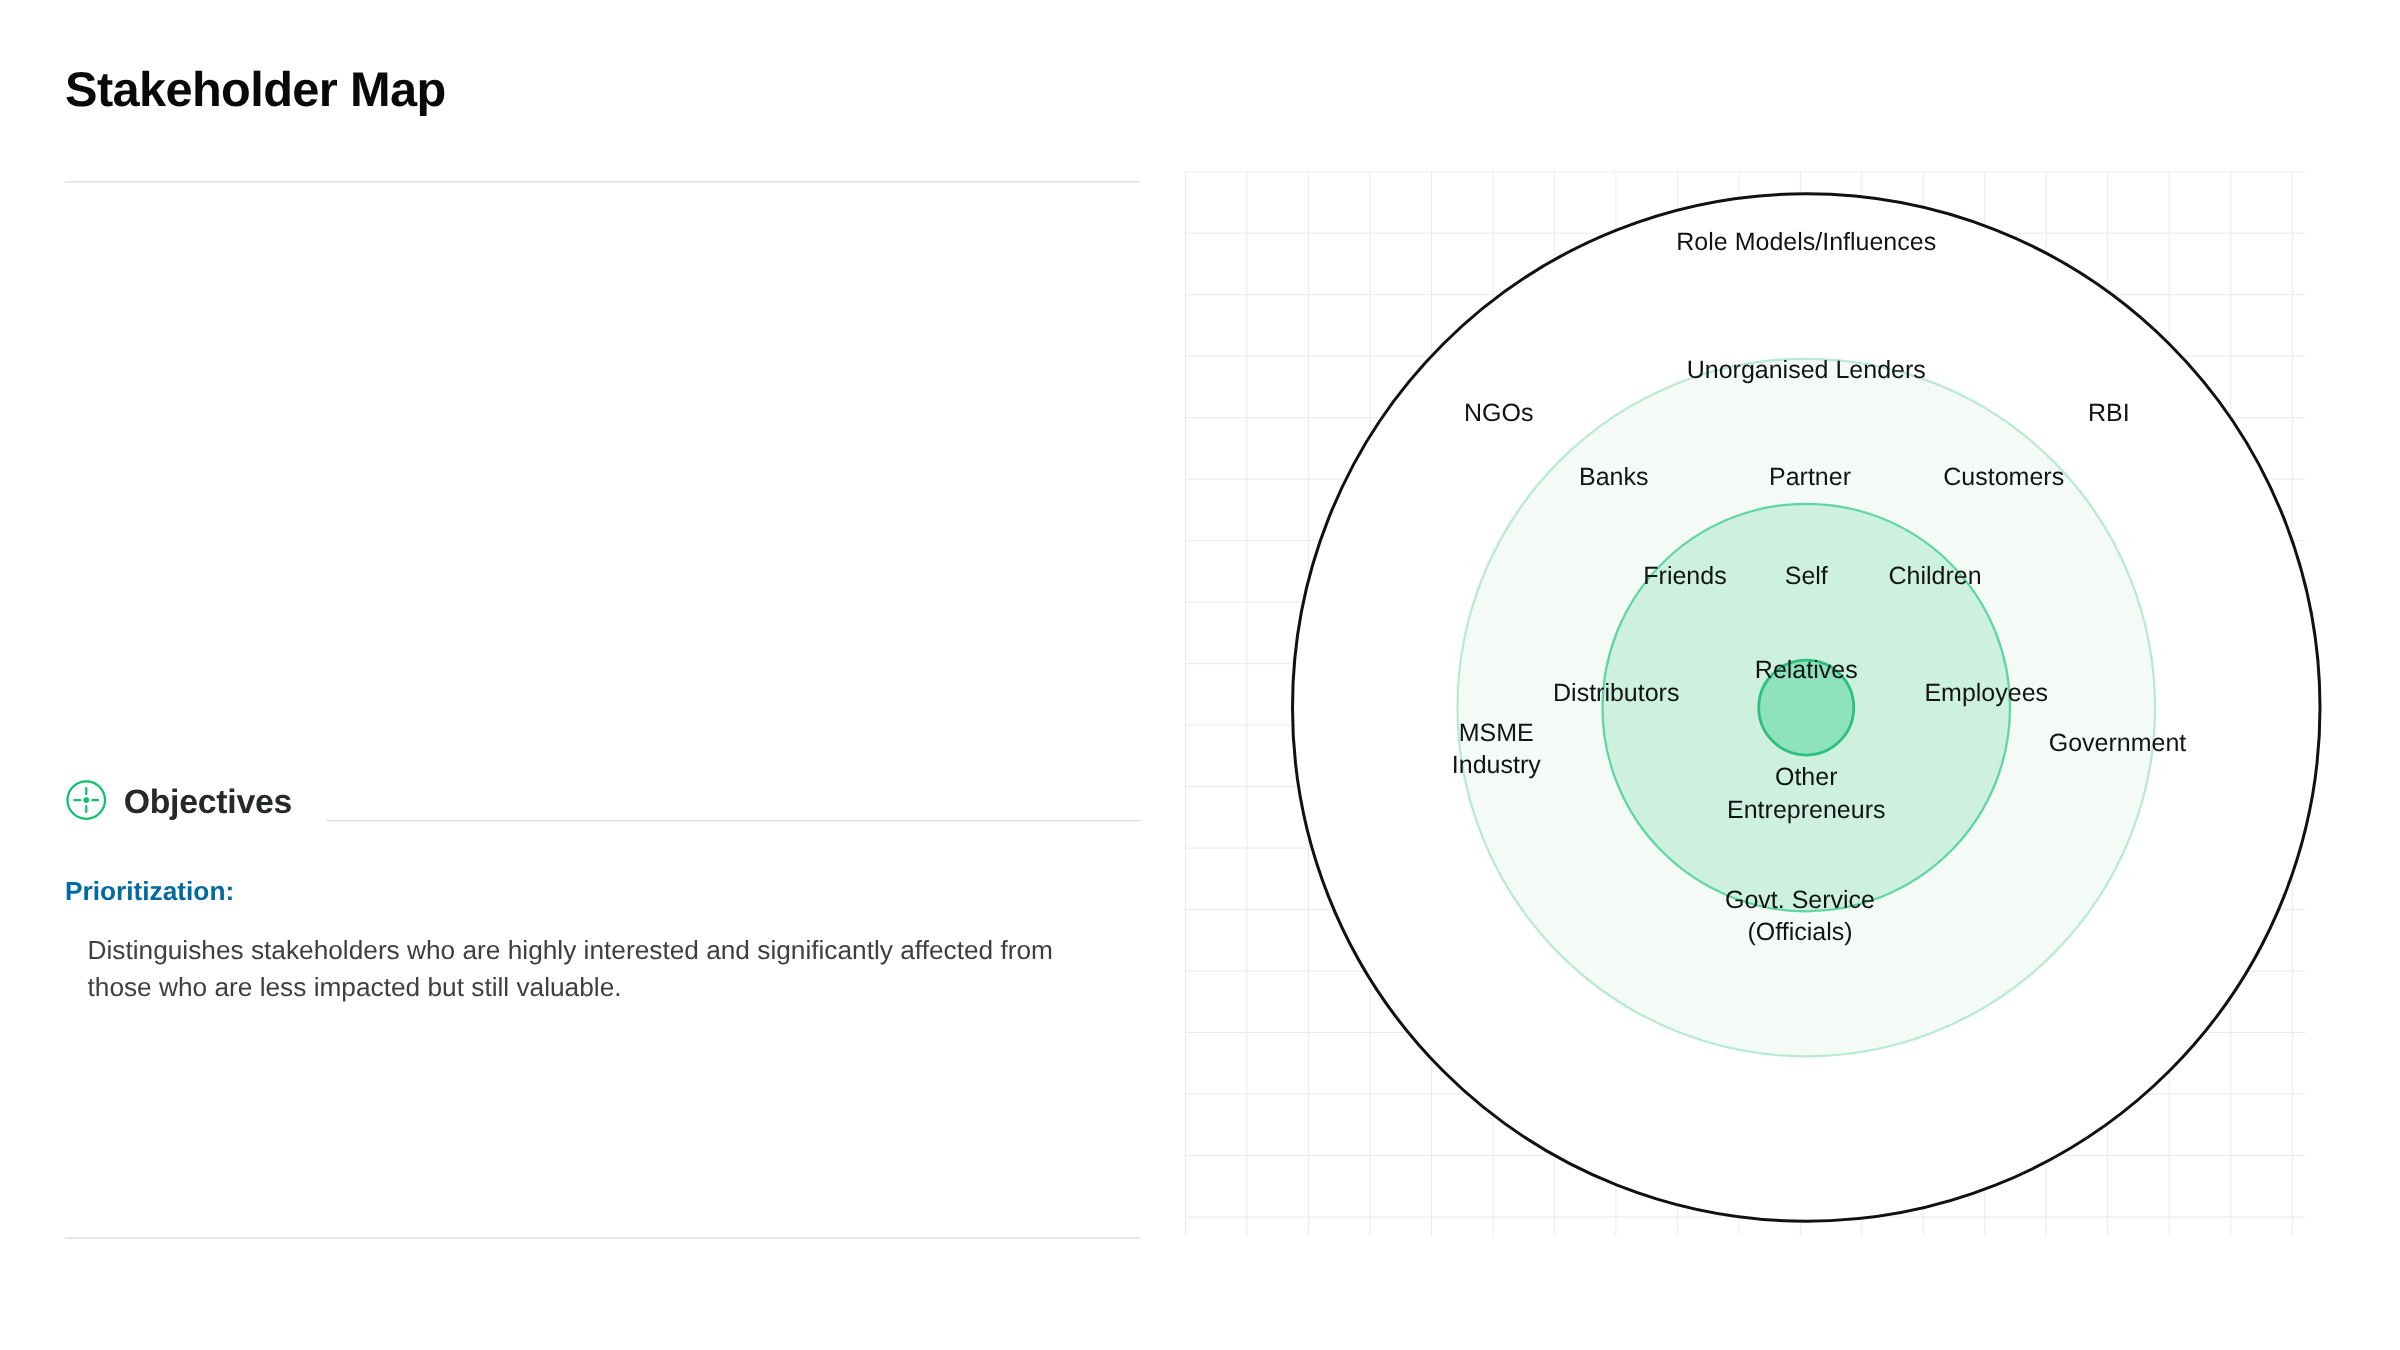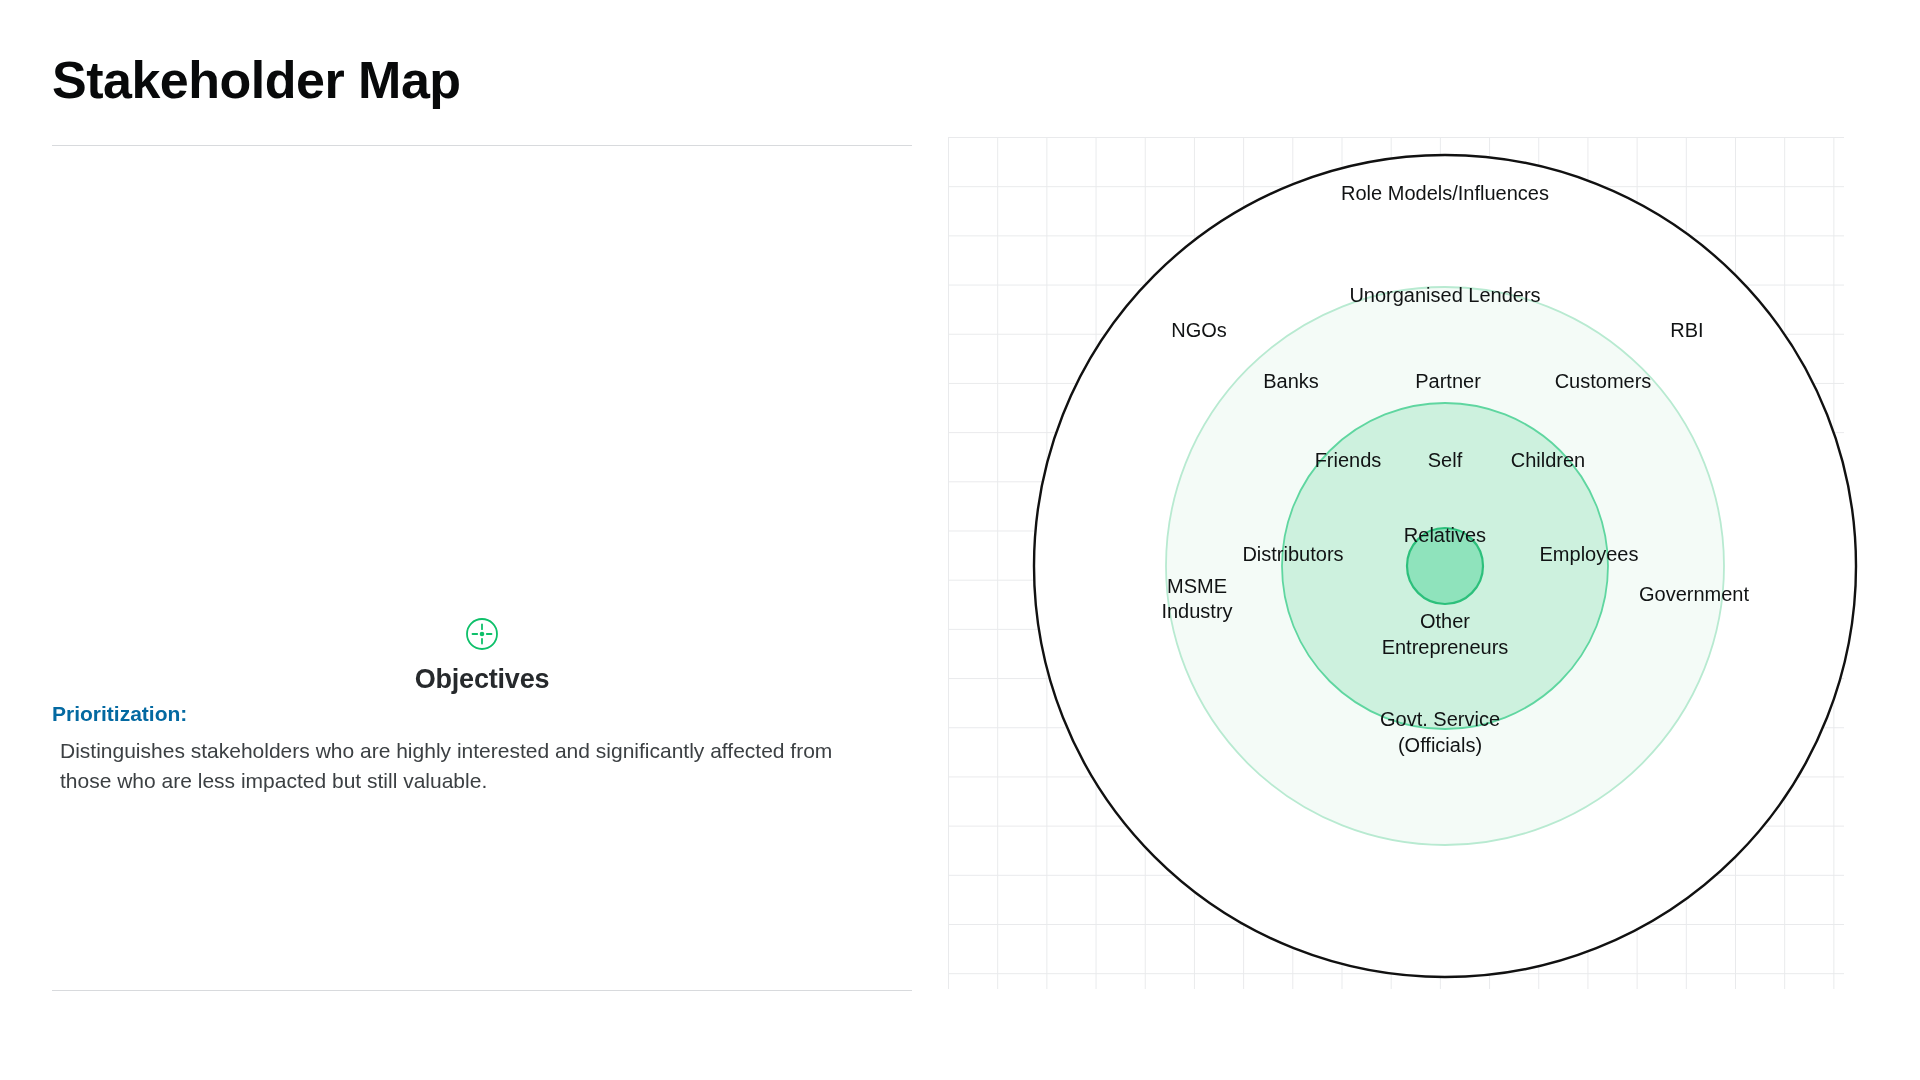--- a/index.html
+++ b/index.html
@@ -22,21 +22,21 @@
     left: 52px;
     top: 0;
     width: 860px;
     height: 1080px;
   }
 
   .page-title {
     position: absolute;
     left: 0;
     top: 52px;
-    font-size: 52px;
+    font-size: 39px;
     font-weight: 700;
     letter-spacing: -0.5px;
     color: #08090a;
     line-height: 1.1;
   }
 
   .title-rule {
     position: absolute;
     left: 0;
     top: 145px;
@@ -45,23 +45,22 @@
     background: #d8dadd;
   }
 
   .objectives-head {
     position: absolute;
     left: 0;
     top: 617px;
     width: 860px;
     height: 40px;
     display: flex;
-    align-items: center;
+    align-items: flex-end;
     gap: 13px;
-    flex-direction: column;
   }
   .obj-icon {
     width: 34px;
     height: 34px;
     flex: 0 0 34px;
     display: block;
   }
   .obj-title {
     font-size: 27px;
     font-weight: 700;
@@ -88,21 +87,21 @@
     font-weight: 700;
     color: #0369a1;
     margin: 0 0 7px 0;
     line-height: 1.35;
   }
   .obj-text {
     font-size: 21px;
     font-weight: 400;
     color: #3c4043;
     line-height: 1.42;
-    margin: 8px;
+    margin: 18px;
     max-width: 835px;
   }
 
   .bottom-rule {
     position: absolute;
     left: 0;
     top: 990px;
     width: 860px;
     height: 1px;
     background: #d8dadd;

